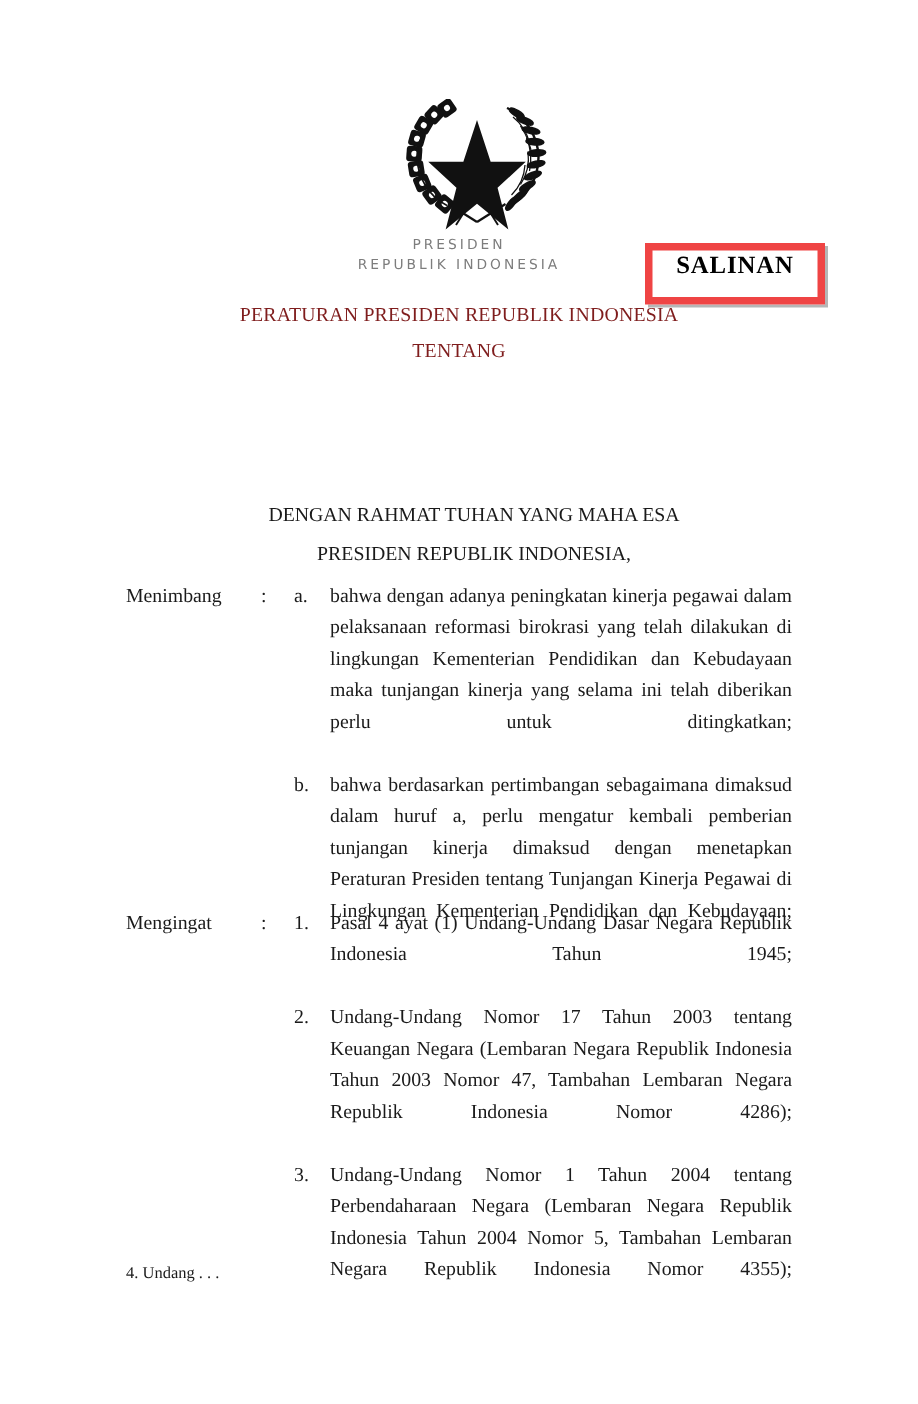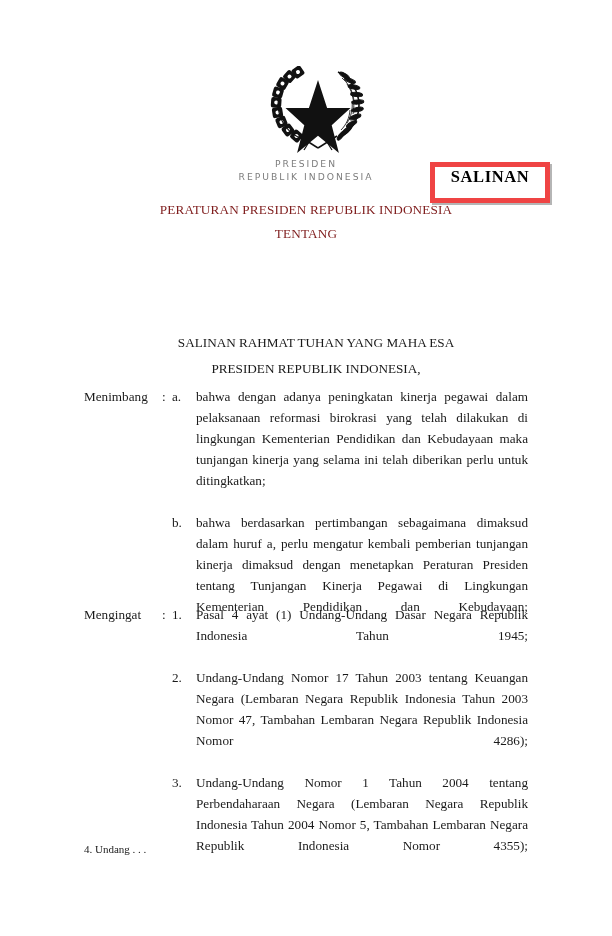--- a/index.html
+++ b/index.html
@@ -115,21 +115,21 @@
     position: absolute;
     left: 84px;
     width: 444px;
   }
   #menimbang-row { top: 386px; }
   #mengingat-row { top: 604px; }
 
   .clause-grid {
     display: grid;
     grid-template-columns: 78px 10px auto;
-    column-gap: 0;
+    column-gap: 12px;
   }
   .clause-label {
     font-size: 13.2px;
     line-height: 21px;
     white-space: nowrap;
   }
   .clause-colon {
     font-size: 13.2px;
     line-height: 21px;
     text-align: left;
@@ -266,21 +266,21 @@
       <span>SALINAN</span>
     </div>
   </div>
 
   <div class="title-block">
     <div class="title-line">PERATURAN PRESIDEN REPUBLIK INDONESIA</div>
     <div class="title-line">TENTANG</div>
   </div>
 
   <div class="preamble">
-    <div>SALINAN RAHMAT TUHAN YANG MAHA ESA</div>
+    <div>DENGAN RAHMAT TUHAN YANG MAHA ESA</div>
     <div>PRESIDEN REPUBLIK INDONESIA,</div>
   </div>
 
   <div class="clause" id="menimbang-row">
     <div class="clause-grid">
       <div class="clause-label">Menimbang</div>
       <div class="clause-colon">:</div>
       <div class="clause-items">
         <div class="item">
           <div class="item-marker">a.</div>

